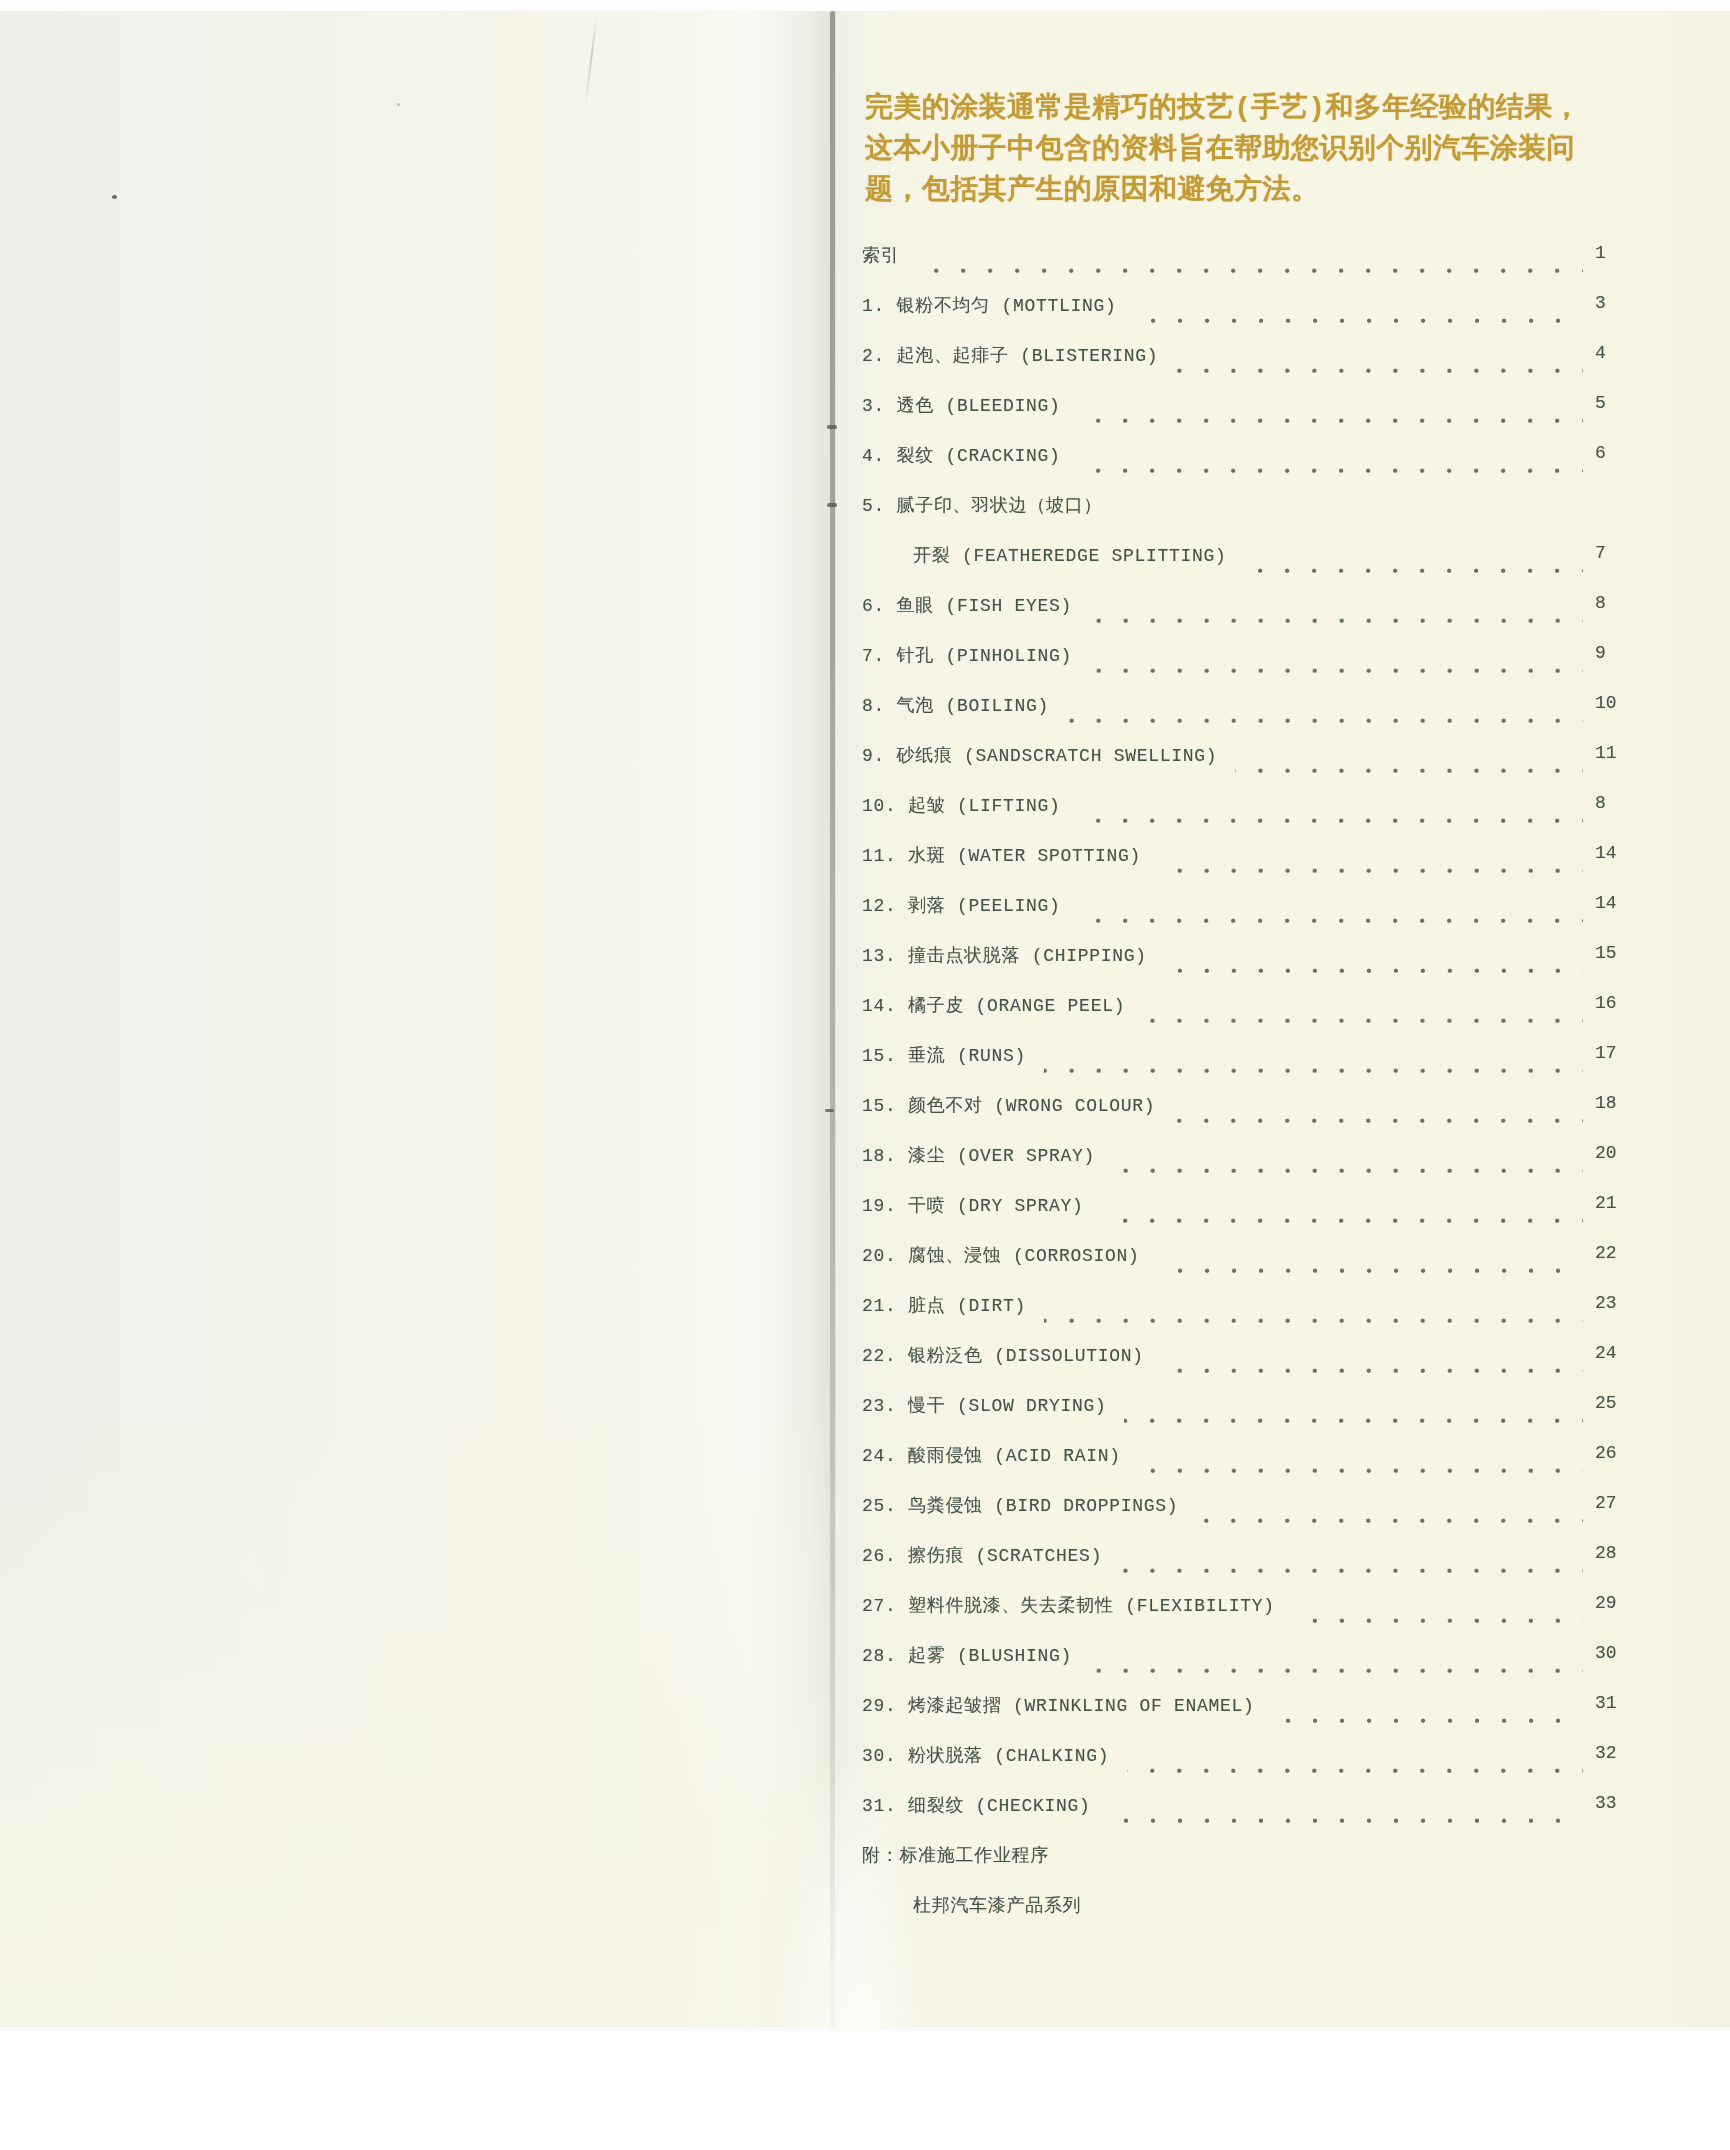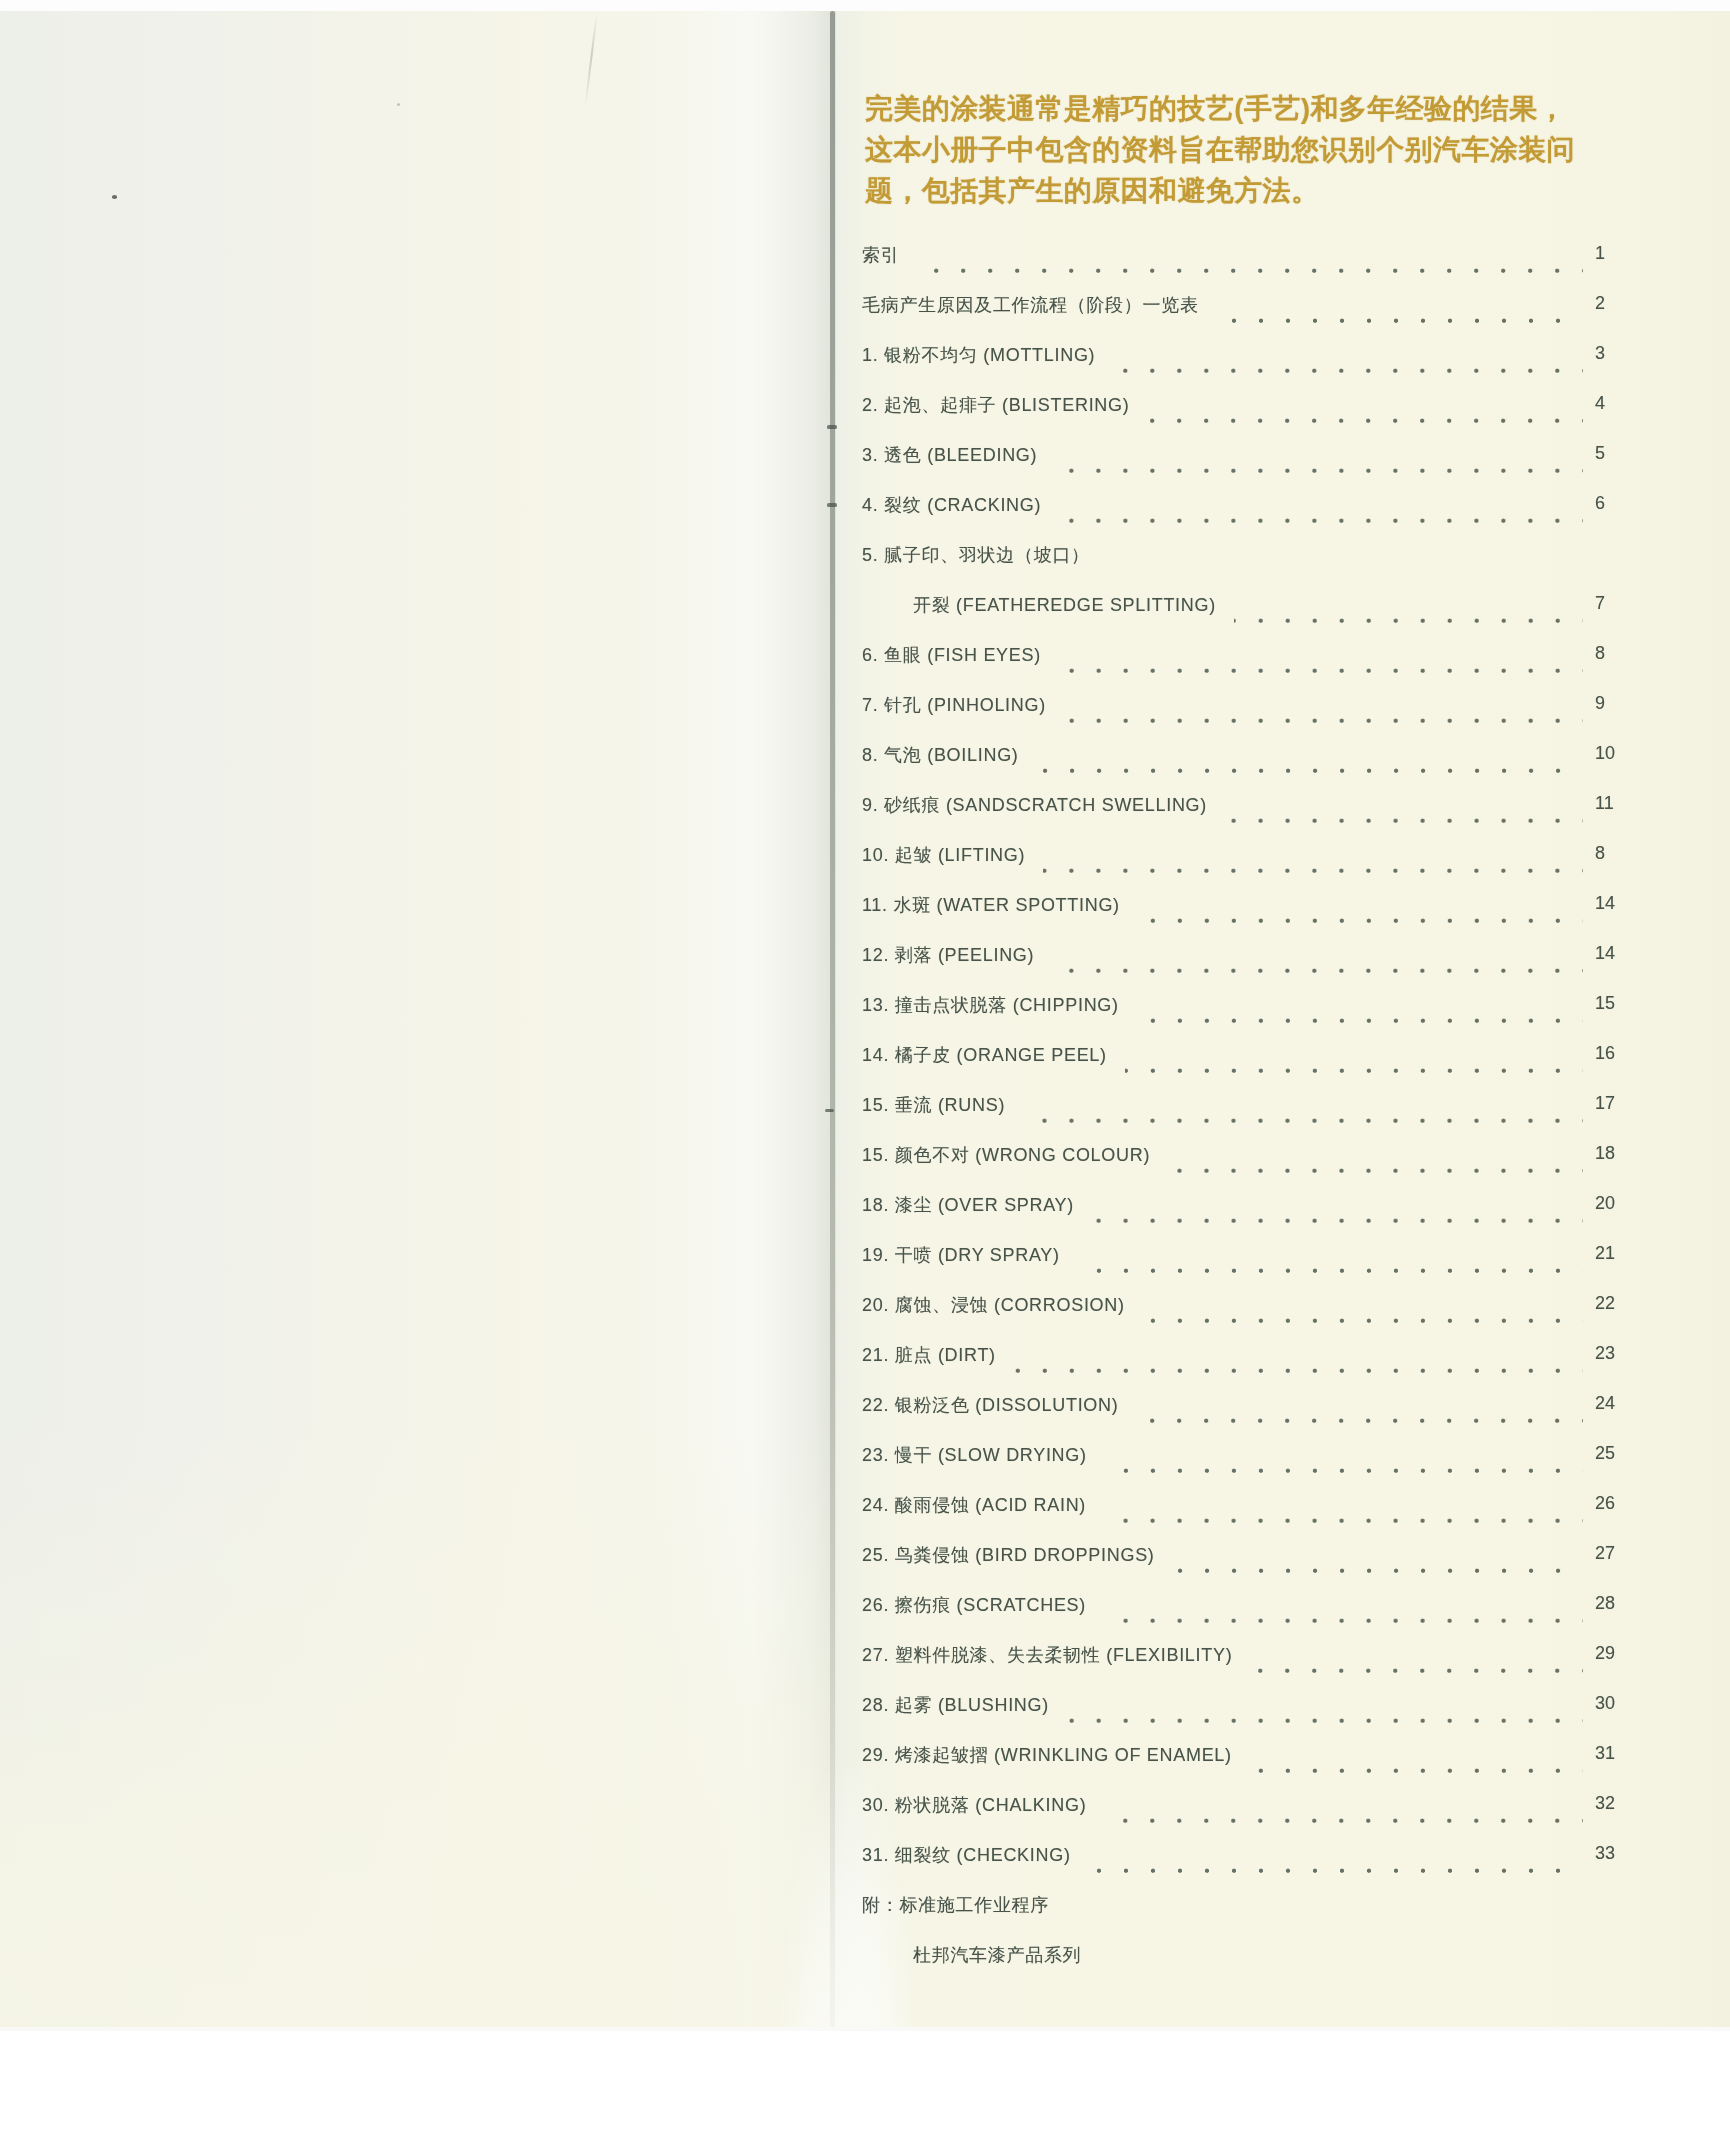--- a/index.html
+++ b/index.html
@@ -1,19 +1,19 @@
 <!DOCTYPE html>
 <html style="font-size:12px"><head>
 <meta charset="utf-8">
 <style>
   html,body{margin:0;padding:0;background:#ffffff;}
   #scan{
     position:relative;width:1731px;height:2031px;overflow:hidden;
     background:#f6f5e5;
-    font-family:Liberation Sans, sans-serif;
+    font-family:Liberation Mono, monospace;
   }
   
   .edge-strip-top{position:absolute;left:0;top:0;width:1731px;height:11px;background:#fcfdfc;}
   .edge-strip-bottom{position:absolute;left:0;bottom:0;width:1731px;height:4.5px;background:#f9faf7;}
   .page-left{
     position:absolute;left:0;top:11px;width:836px;height:2140px;
     background:linear-gradient(90deg,
       #edefe9 0%, #f0f1ea 22%, #f3f3e9 45%, #f5f4e7 62%,
       #f6f6ec 80%, #f8f9f3 90%, #eceee6 97%, #dfe2d8 100%);
   }
@@ -109,25 +109,20 @@
     <div>题，包括其产生的原因和避免方法。</div>
   </div>
 
   <div class="toc" id="toc">
       <div class="row">
         <span class="label">索引</span>
         <span class="leader"></span>
         <span class="page-num">1</span>
       </div>
       <div class="row">
-        <span class="label">毛病产生原因及工作流程（阶段）一览表</span>
-        <span class="leader"></span>
-        <span class="page-num">2</span>
-      </div>
-      <div class="row">
         <span class="label">1. 银粉不均匀 (MOTTLING)</span>
         <span class="leader"></span>
         <span class="page-num">3</span>
       </div>
       <div class="row">
         <span class="label">2. 起泡、起痱子 (BLISTERING)</span>
         <span class="leader"></span>
         <span class="page-num">4</span>
       </div>
       <div class="row">

